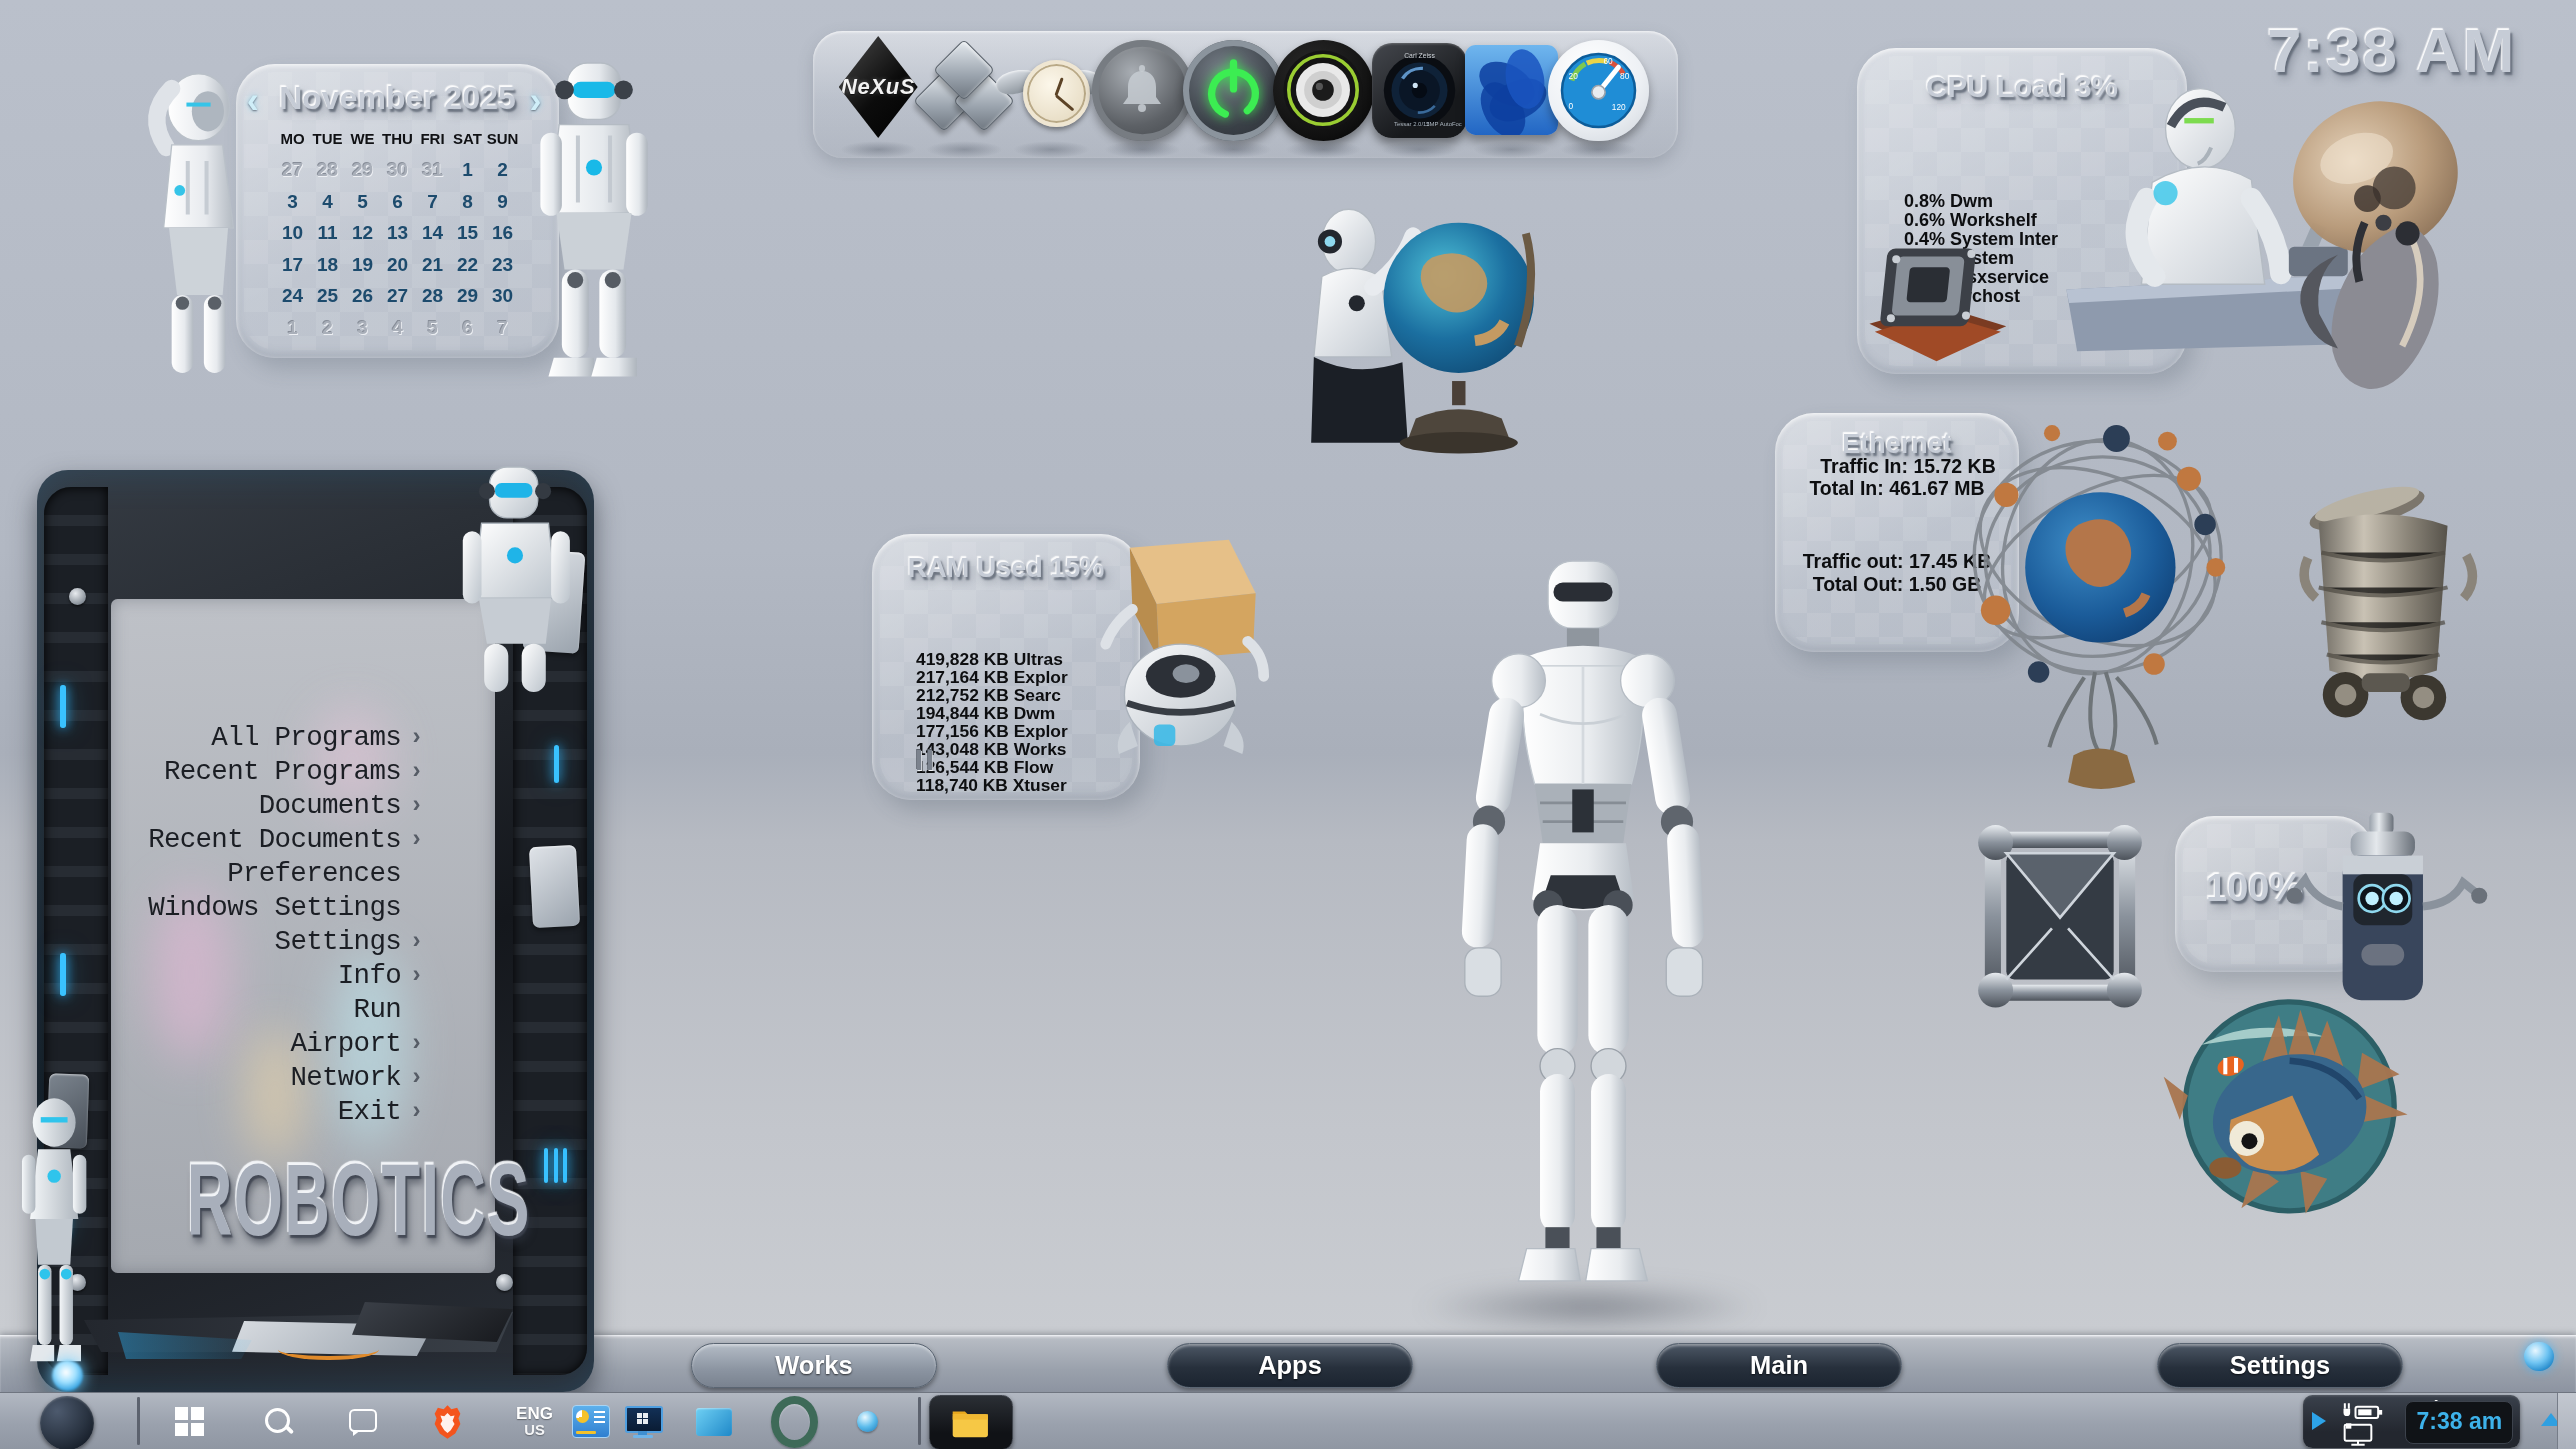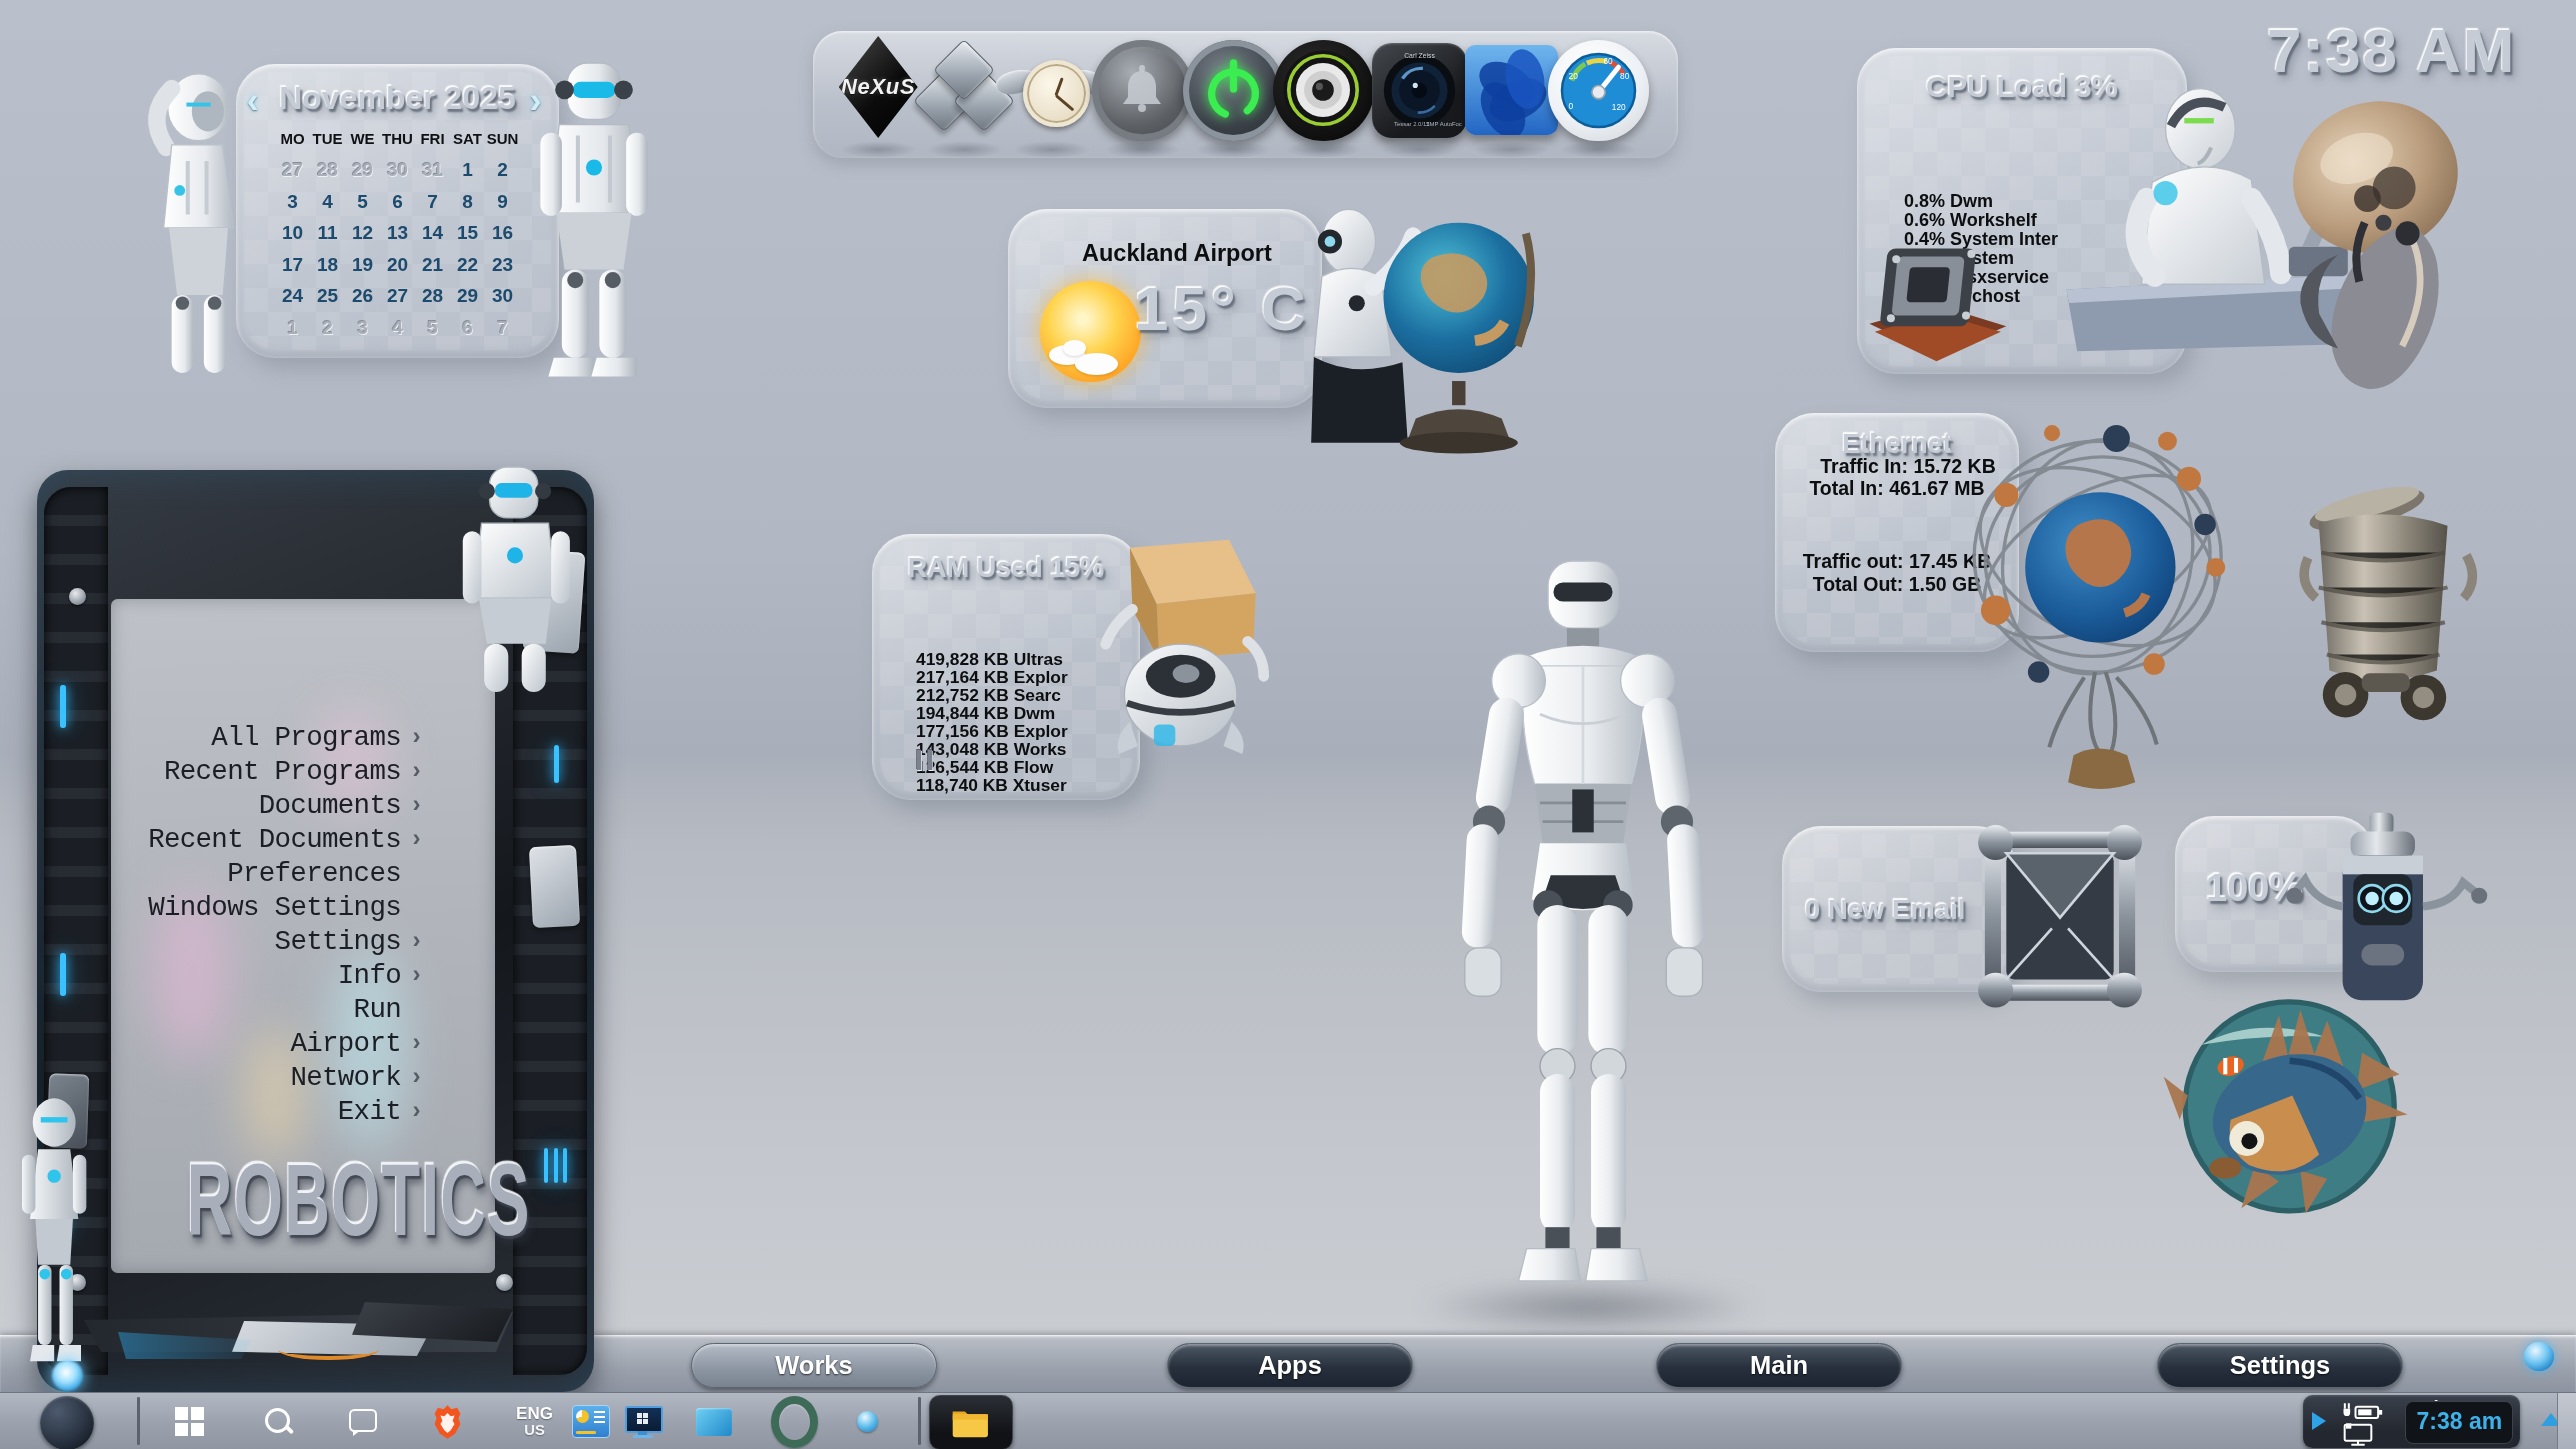--- a/index.html
+++ b/index.html
@@ -429,29 +429,20 @@
     <circle cx="86" cy="70" r="16" fill="#4a4038" opacity=".8"></circle>
       <circle cx="66" cy="78" r="10" fill="#38302a" opacity=".8"></circle>
     <path d="M96 96 q18 10 22 30 q6 40 -18 74 q-16 22 -34 20 q-20 -4 -26 -28 q-4 -30 12 -58 q14 -26 44 -38z" fill="#8b8b93"></path>
     <path d="M100 110 q14 34 -8 78" stroke="#e8dcc8" stroke-width="5" fill="none" opacity=".8"></path>
     <path d="M44 120 q-18 16 -14 44 l14 26 q-22 -6 -28 -34 q-2 -24 28 -36z" fill="#55575e"></path>
     <path d="M64 96 q-10 22 -4 44" stroke="#2e3036" stroke-width="6" fill="none"></path>
     <circle cx="96" cy="104" r="9" fill="#2c2e34"></circle>
       <circle cx="78" cy="96" r="6" fill="#3c3e44"></circle>
   </svg>
 
-  <div class="card weather-card">
-    <div class="weather-loc blacktxt">Auckland Airport</div>
-    <div class="sun">
-      <div class="cloud" style="left:9.4px;top:64px;width:36px;height:20px;"></div>
-      <div class="cloud" style="left:35px;top:72px;width:43px;height:21.5px;"></div>
-      <div class="cloud" style="left:23px;top:59px;width:23px;height:16px;"></div>
-    </div>
-    <div class="temp emboss">15° C</div>
-  </div>
 
   <svg class="abs" style="left:1287px;top:193px;" width="255" height="262" viewBox="0 0 190 195">
     <defs>
       <linearGradient id="w4" x1="0" y1="0" x2="1" y2="1">
           <stop offset="0" stop-color="#ffffff"></stop>
           <stop offset="1" stop-color="#c2c9d1"></stop>
         </linearGradient>
       <radialGradient id="gl" cx=".4" cy=".35" r=".85">
           <stop offset="0" stop-color="#4fc2d8"></stop>
           <stop offset=".5" stop-color="#1b6fa0"></stop>
@@ -567,23 +558,20 @@
     <path d="M122 78 q12 10 12 26" stroke="#dde1e6" stroke-width="8" fill="none" stroke-linecap="round"></path>
     <ellipse cx="72" cy="118" rx="42" ry="38" fill="url(#w5)" stroke="#aab2bb"></ellipse>
     <ellipse cx="72" cy="104" rx="26" ry="16" fill="#2c3037"></ellipse>
     <ellipse cx="76" cy="102" rx="10" ry="7" fill="#8a929c"></ellipse>
     <path d="M32 124 q40 14 80 0" stroke="#383d44" stroke-width="5" fill="none"></path>
     <rect x="52" y="140" width="16" height="16" rx="4" fill="#35b8e8" opacity=".85"></rect>
     <path d="M34 138 q-12 12 -8 24 l14 -6z" fill="#c9cfd6"></path>
     <path d="M110 138 q12 12 8 24 l-14 -6z" fill="#c9cfd6"></path>
   </svg>
 
-  <div class="card email-card">
-    <div class="email-label emboss">0 New Email</div>
-  </div>
   <svg class="abs" style="left:1966px;top:813px;" width="188" height="208" viewBox="0 0 140 155">
     <defs>
         <linearGradient id="ch" x1="0" y1="0" x2="0" y2="1">
       <stop offset="0" stop-color="#e8ecf0"></stop>
           <stop offset=".5" stop-color="#8a929c"></stop>
           <stop offset="1" stop-color="#4c525a"></stop>
         </linearGradient>
       </defs>
     <rect x="18" y="14" width="104" height="12" rx="6" fill="url(#ch)"></rect>
     <rect x="18" y="128" width="104" height="12" rx="6" fill="url(#ch)"></rect>

